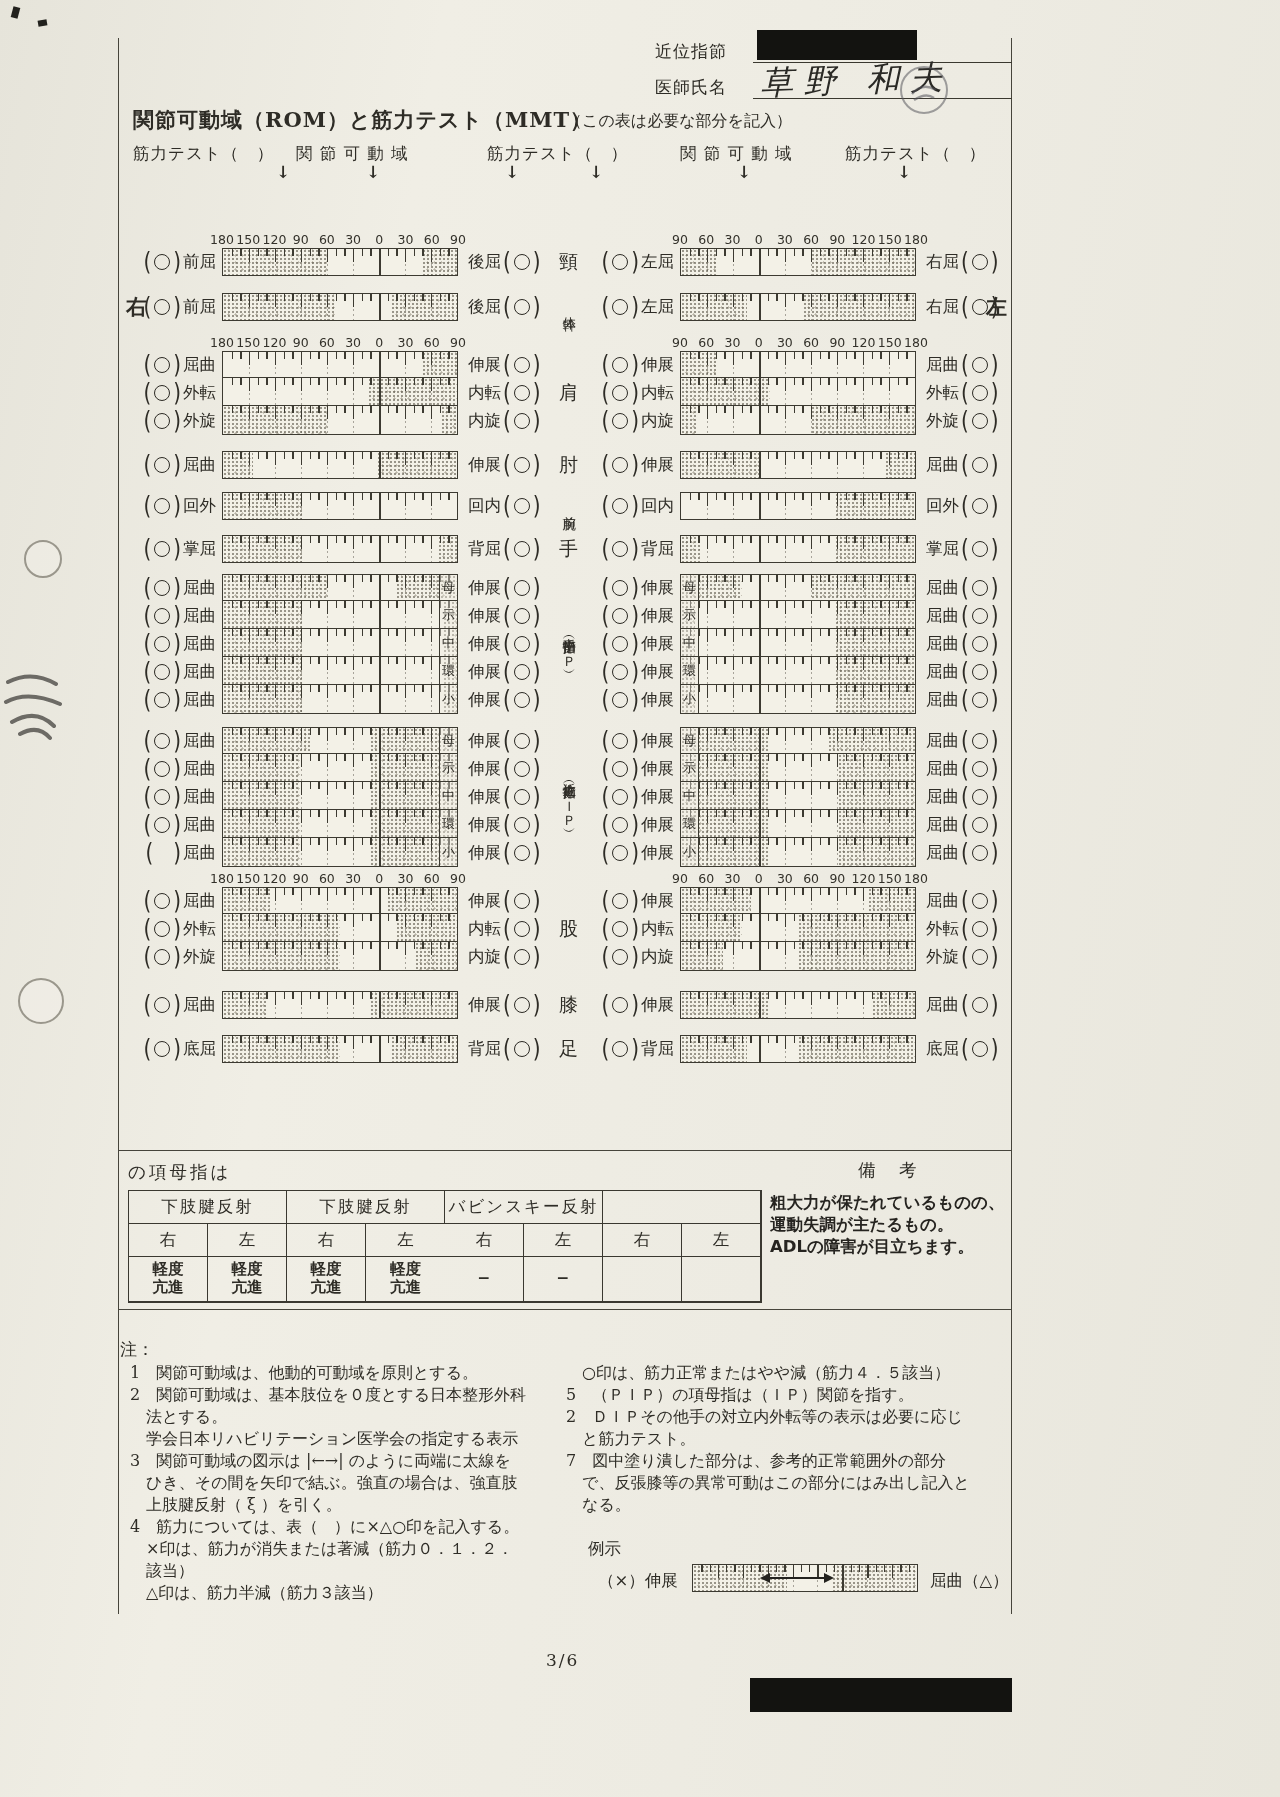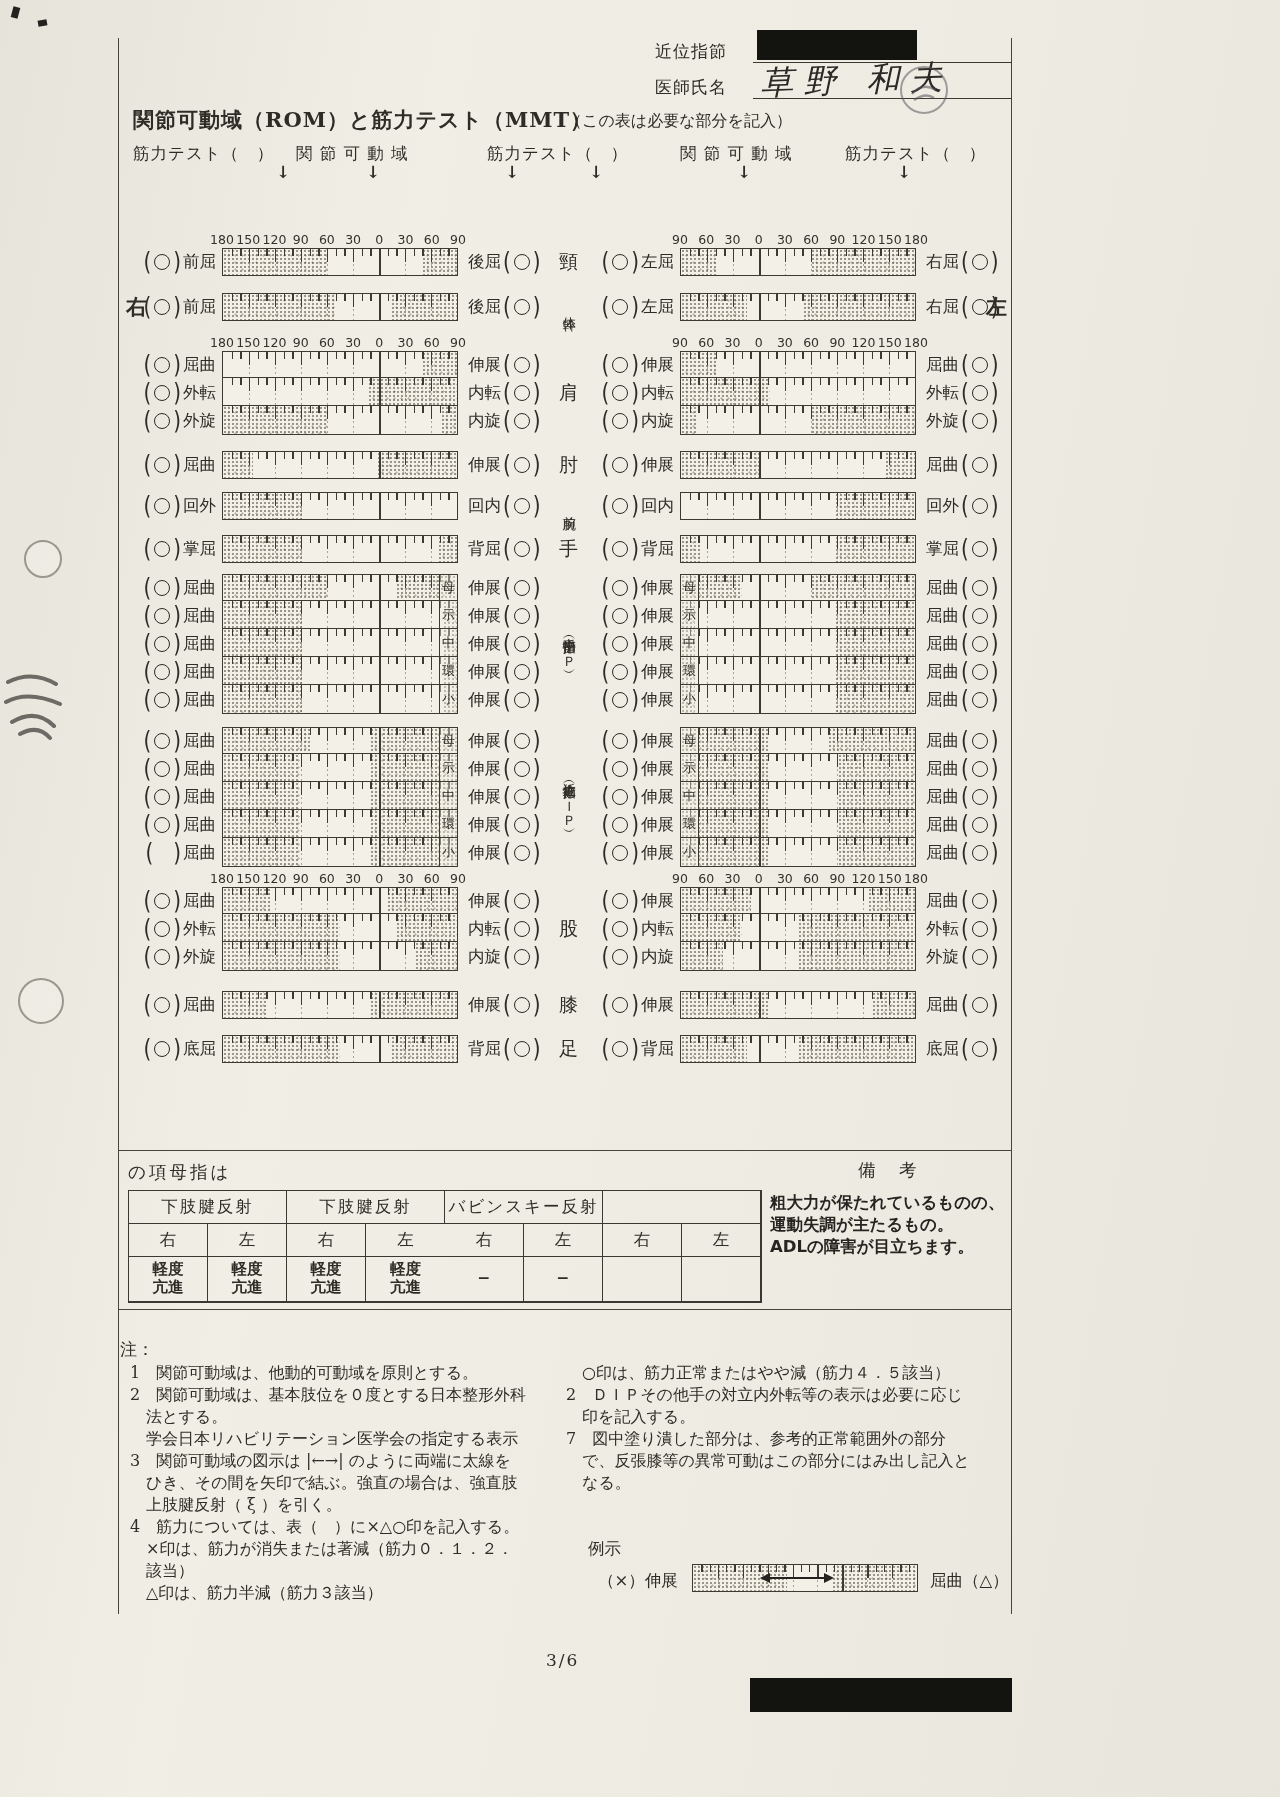--- a/index.html
+++ b/index.html
@@ -2926,22 +2926,23 @@
       <div class="noteline">3　関節可動域の図示は |←→| のように両端に太線を</div>
       <div class="noteline">　ひき、その間を矢印で結ぶ。強直の場合は、強直肢</div>
       <div class="noteline">　上肢腱反射（ ξ ）を引く。</div>
       <div class="noteline">4　筋力については、表（　）に×△○印を記入する。</div>
       <div class="noteline">　×印は、筋力が消失または著減（筋力０．１．２．</div>
       <div class="noteline">　該当）</div>
       <div class="noteline">　△印は、筋力半減（筋力３該当）</div>
     </div>
   <div class="abs" id="notes-right" style="left:566px;top:1362px;width:444px;">
       <div class="noteline">　○印は、筋力正常またはやや減（筋力４．５該当）</div>
+      <div class="noteline">5　（ＰＩＰ）の項母指は（ＩＰ）関節を指す。</div>
       <div class="noteline">2　ＤＩＰその他手の対立内外転等の表示は必要に応じ</div>
-      <div class="noteline">　印を記入する。</div>
+      <div class="noteline">　と筋力テスト。</div>
       <div class="noteline">7　図中塗り潰した部分は、参考的正常範囲外の部分</div>
       <div class="noteline">　で、反張膝等の異常可動はこの部分にはみ出し記入と</div>
       <div class="noteline">　なる。</div>
     </div>
   <div class="abs" id="example-label" style="left:588px;top:1538px;">例示</div>
   <div class="abs exlabel" style="left:598px;top:1570px;">（×）伸展</div>
   <div class="abs" id="example-ruler" style="left:692px;top:1564px;width:226px;height:28px;">
       <div class="ruler">
         <div class="shade" style="left: 0%; width: 42%;"></div>
         <div class="shade" style="left: 62%; width: 38%;"></div>

